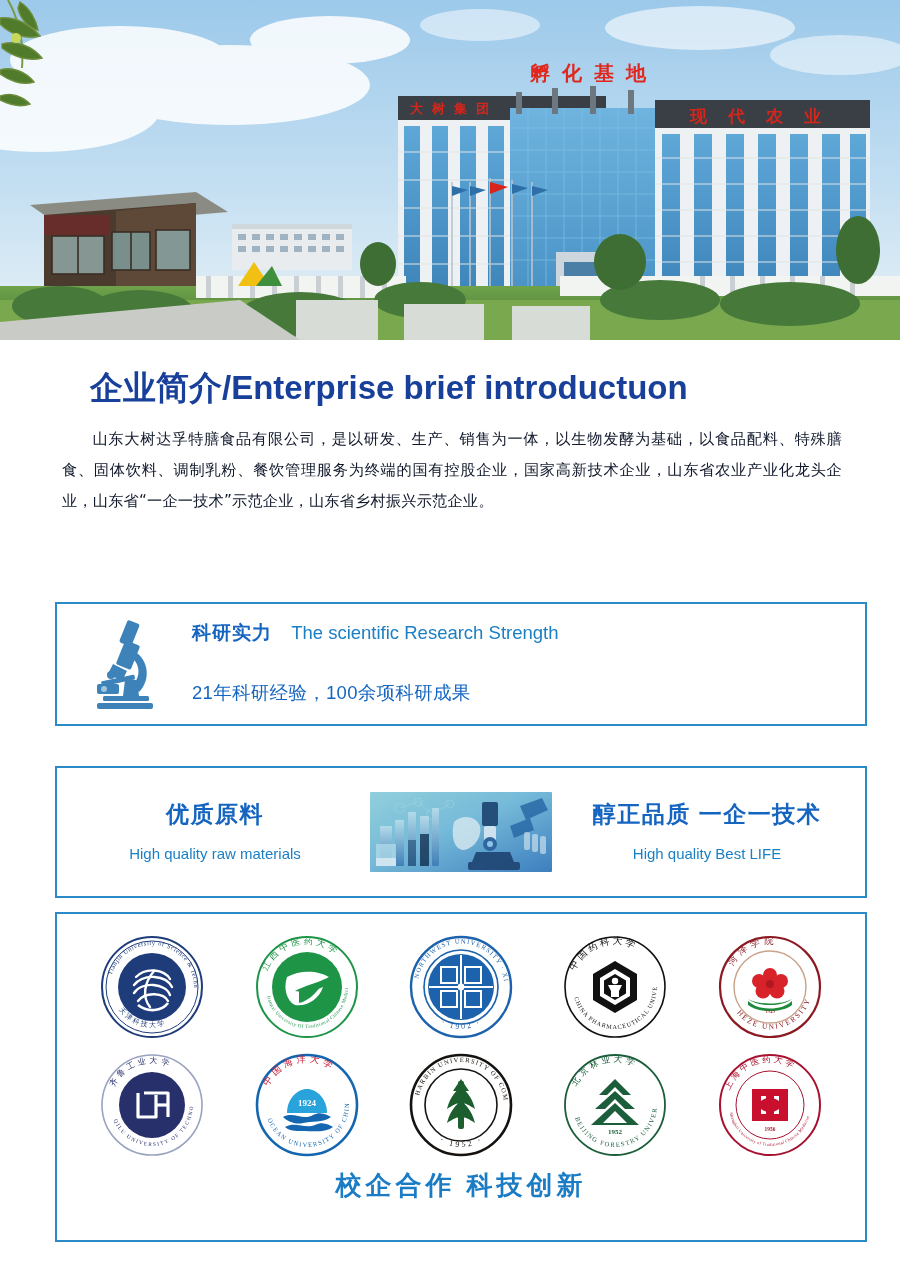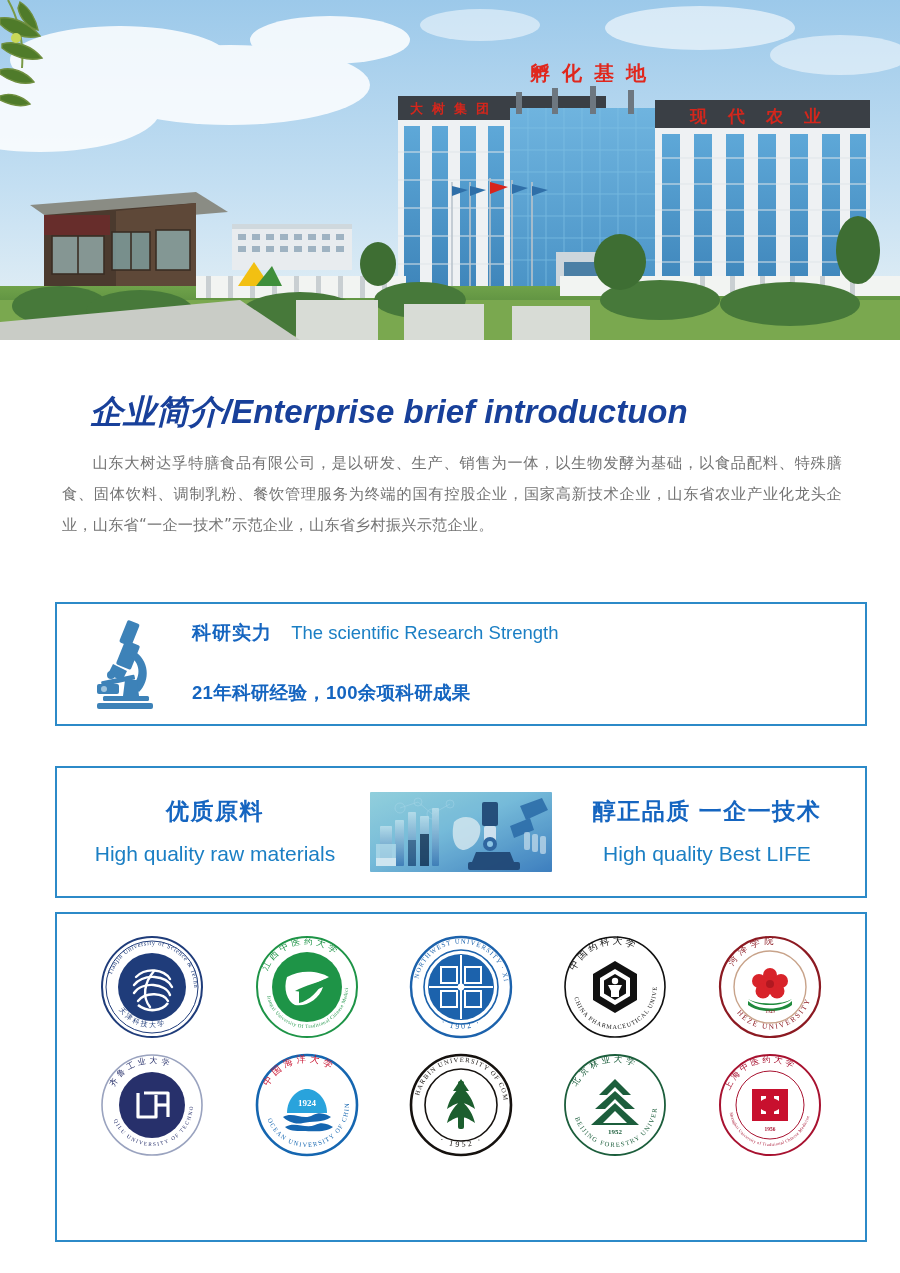--- a/index.html
+++ b/index.html
@@ -16,38 +16,37 @@
   .hero{
     position:relative;
     width:900px; height:340px;
     overflow:hidden;
     background:#bcd9ef;
   }
   .hero svg{ display:block; width:900px; height:340px; }
 
   
   .title-wrap{
-    padding:54px 0 0 90px;
-    font-style:italic;
+    padding:30px 0 0 90px;
   }
   .page-title{
     font-size:33px;
     font-weight:bold;
     color:#18409A;
     letter-spacing:0px;
     line-height:1.1;
     white-space:nowrap;
   }
 
   
   .intro{
     margin:18px 58px 0 62px;
     font-size:15.2px;
     line-height:31px;
-    color:#737373;
+    color:#0f172a;
     text-align:justify;
     text-indent:2em;
     font-family:"DejaVu Sans","Liberation Sans",sans-serif;
     letter-spacing:0.2px;
   }
 
   
   .box{
     position:absolute;
     left:55px;
@@ -66,36 +65,36 @@
   }
   .microscope{ width:70px; height:92px; flex:0 0 70px; }
   .research-text{ margin-left:35px; }
   .rline1{
     font-size:18.5px; line-height:1.0; margin-bottom:37px;
     white-space:nowrap;
   }
   .rline1 .cn{ color:#1565C0; font-weight:bold; font-size:19px; letter-spacing:1px; }
   .rline1 .en{ color:#1B7FC4; font-size:18.5px; margin-left:14px; }
   .rline2{
-    color:#1565C0; font-size:18.5px; font-weight:bold; letter-spacing:.3px;
+    color:#1565C0; font-size:18.5px; font-weight:normal; letter-spacing:.3px;
     white-space:nowrap;
   }
 
   
   .quality-inner{
     display:flex; align-items:center; justify-content:space-between;
     height:100%; padding:0 10px;
   }
   .q-col{ width:296px; text-align:center; }
   .q-cn{
     color:#1565C0; font-weight:bold; font-size:23px; letter-spacing:1.5px;
     line-height:1.0; margin-bottom:20px; white-space:nowrap;
   }
   .q-en{
-    color:#1B7FC4; font-size:21px; line-height:1.0; white-space:nowrap;margin-top:10px;
+    color:#1B7FC4; font-size:15px; line-height:1.0; white-space:nowrap;margin-top:10px;
   }
   .q-photo{
     width:182px; height:80px; flex:0 0 182px;
     overflow:hidden; border-radius:1px;
   }
   .q-photo svg{ display:block; width:182px; height:80px; }
 
   
   .logos-inner{ padding:14px 18px 0 18px; }
   .logo-row{ display:flex; justify-content:space-around; align-items:center; }
@@ -741,14 +740,15 @@
           <defs>
               <path id="sh-bot" d="M54 54 m-41 0 a41 41 0 0 0 82 0"></path>
             </defs>
           <text font-size="4.4" fill="#A81230" font-family="Liberation Serif, serif" letter-spacing="0.3">
             <textPath href="#sh-bot" startOffset="6%">Shanghai University of Traditional Chinese Medicine</textPath>
           </text>
         </svg>
       </div>
     </div>
 
+    <div class="coop-caption">校企合作 科技创新</div>
   </div>
 </div>
 
 </body></html>

